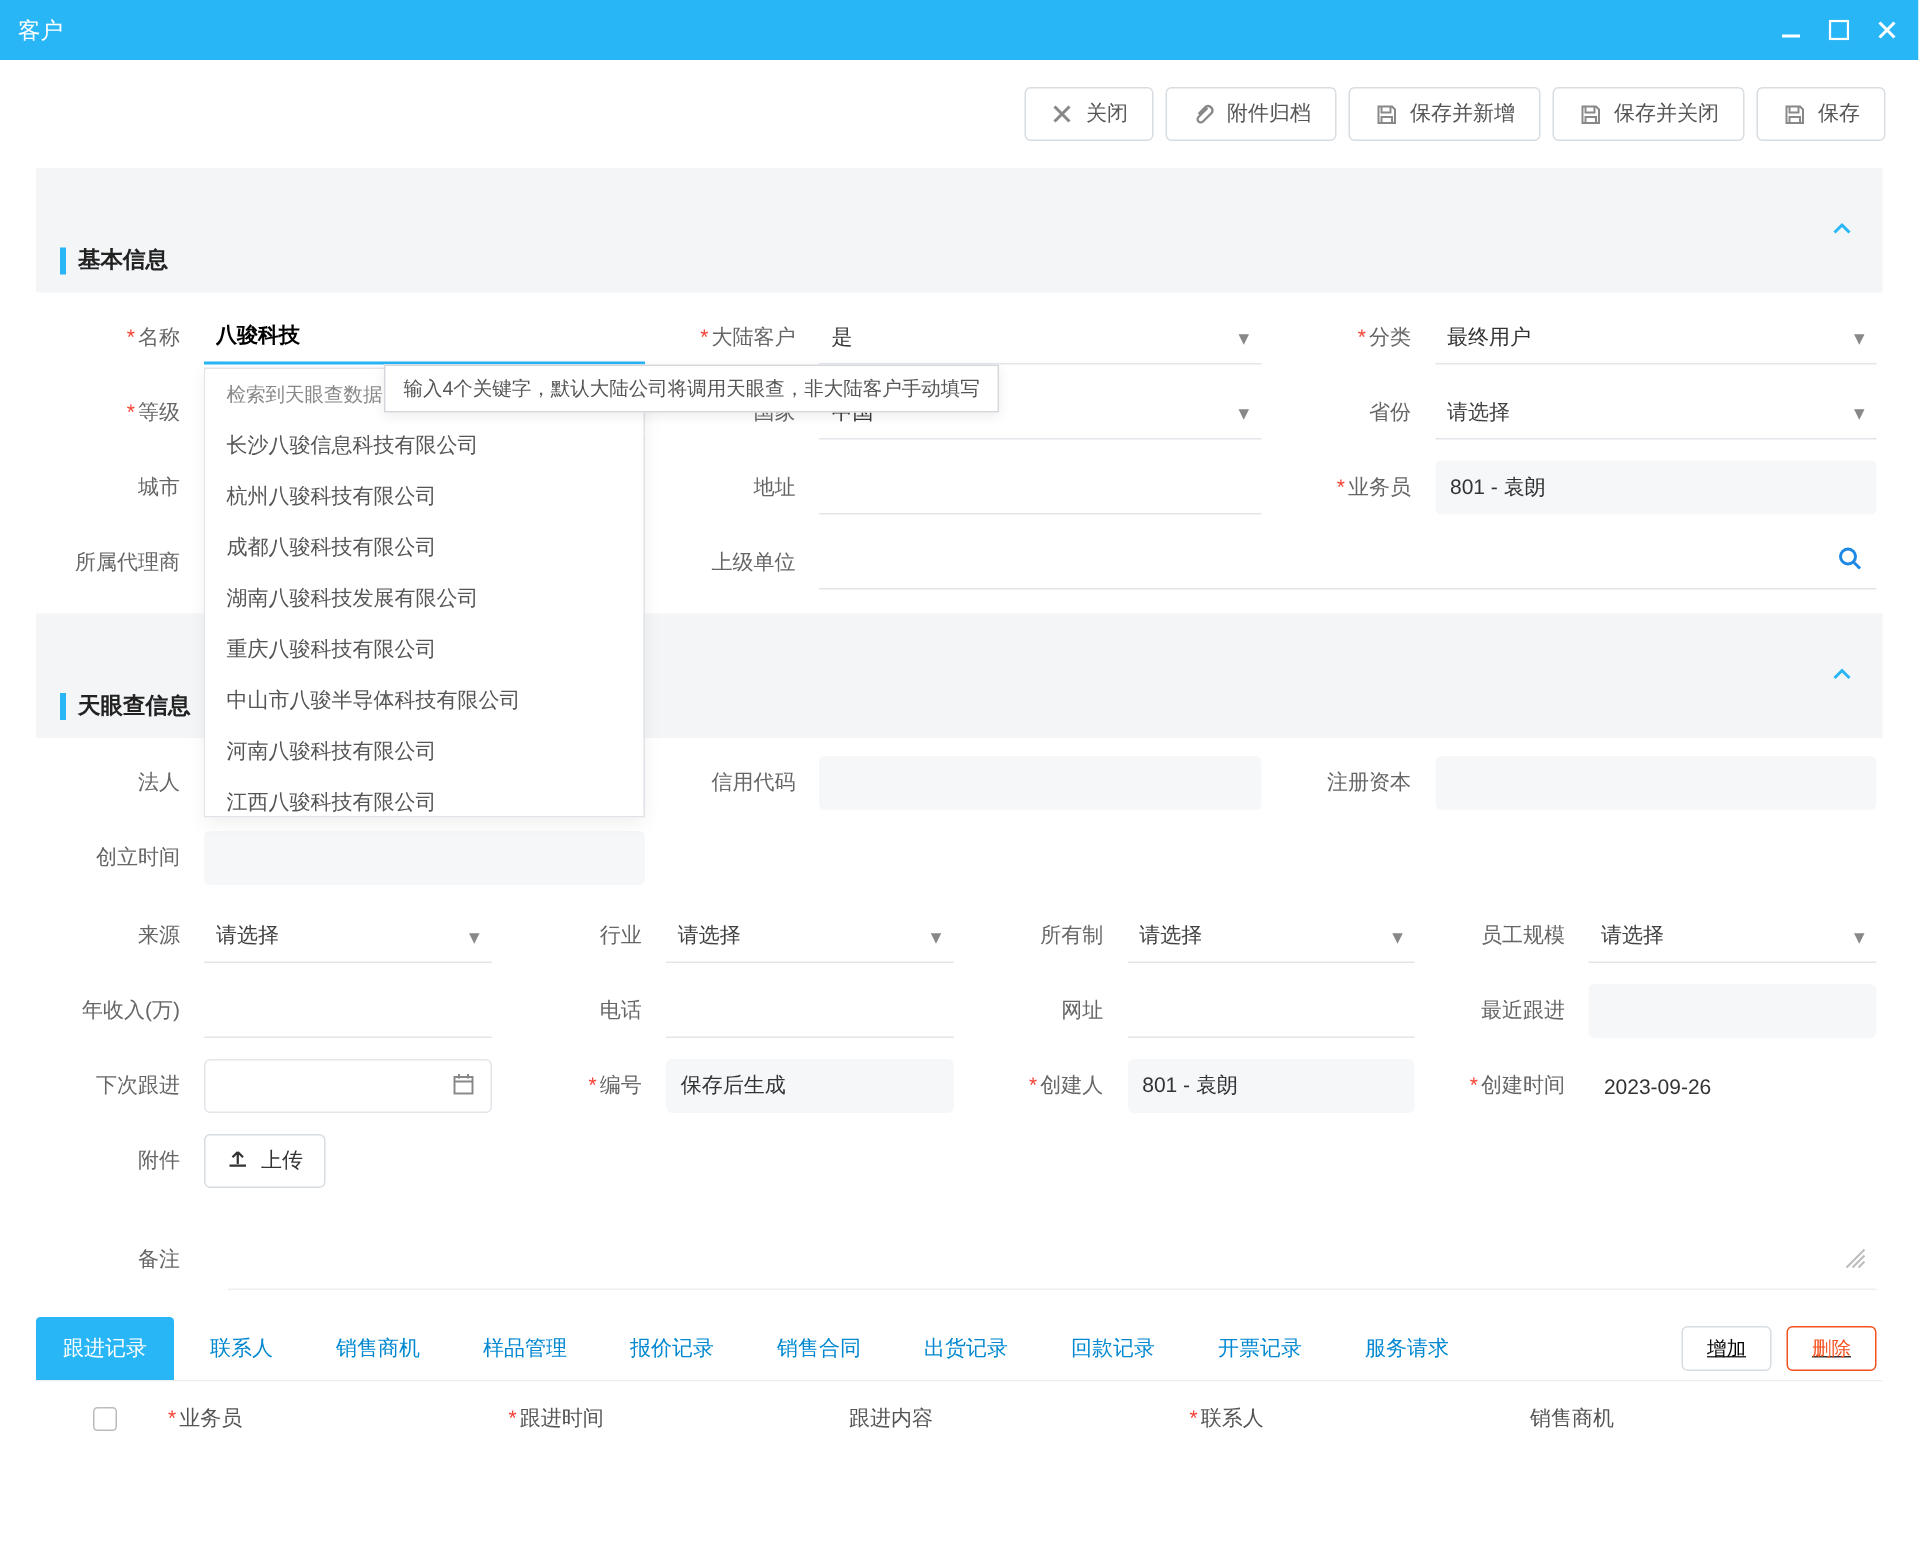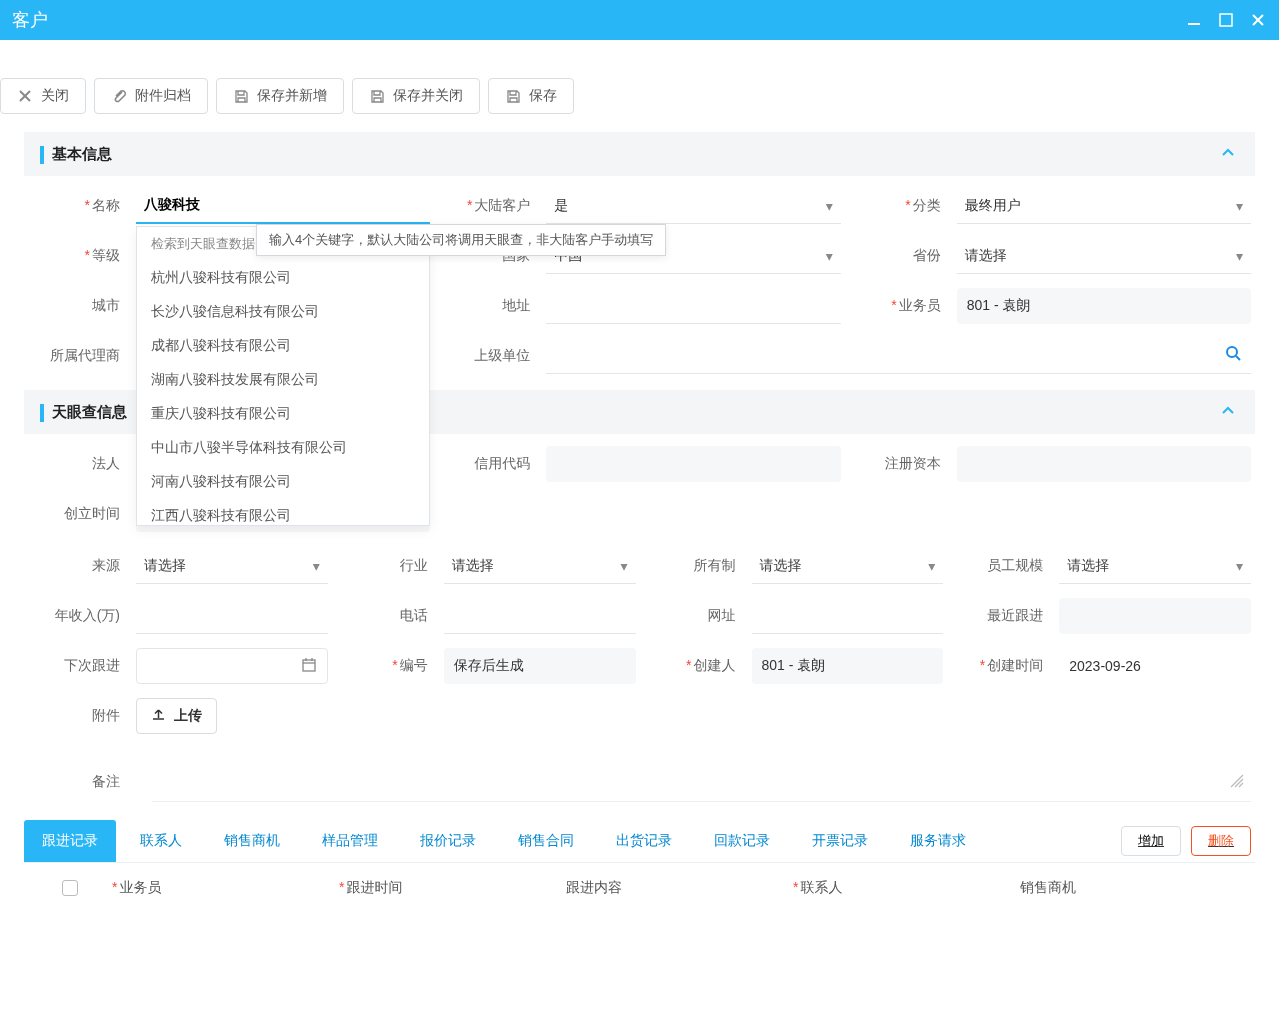--- a/index.html
+++ b/index.html
@@ -1,29 +1,29 @@
 <!DOCTYPE html>
 <html><head>
   <meta charset="utf-8">
   <style>
     * { box-sizing: border-box; margin: 0; padding: 0; }
     body { font-family: "Microsoft YaHei", "PingFang SC", Arial, sans-serif; font-size: 14px; background: #fff; color: #333; width: 1279px; height: 1029px; overflow: hidden; position: relative; }
     
-    .titlebar { height: 40px; background: #29b6f6; display: flex; align-items: center; padding: 0 12px; color: #fff; font-size: 18px; justify-content: space-between; }
+    .titlebar { height: 40px; background: #29b6f6; display: flex; align-items: center; padding: 0 12px; color: #fff; font-size: 15px; justify-content: space-between; }
     .titlebar-controls { display: flex; gap: 14px; align-items: center; }
     .titlebar-btn { width: 18px; height: 18px; cursor: pointer; display: flex; align-items: center; justify-content: center; }
 
-    .toolbar { display: flex; gap: 8px; padding: 18px 22px 18px 0; background: #fff; margin-top: 20px; }
+    .toolbar { display: flex; justify-content: flex-end; gap: 8px; padding: 18px 22px 18px 0; background: #fff; }
     .tbtn { border: 1px solid #d8dde2; background: #fff; padding: 8px 16px; border-radius: 4px; display: flex; align-items: center; gap: 8px; cursor: pointer; font-size: 14px; color: #555; }
     .tbtn .ico { width: 16px; height: 16px; display: inline-flex; align-items: center; justify-content: center; color: #888; }
 
     .content { padding: 0 24px 24px; overflow-y: auto; height: calc(100% - 100px); }
 
     .section-header { background: #f3f5f7; display: flex; align-items: center; justify-content: space-between; padding: 12px 16px; margin-bottom: 12px; }
-    .section-header .shl { display: flex; align-items: flex-end; gap: 8px; }
+    .section-header .shl { display: flex; align-items: flex-end; gap: 8px; margin-top: 40px; }
     .section-bar { width: 4px; height: 18px; background: #29b6f6; }
     .section-title { font-size: 15px; font-weight: 600; color: #222; }
     .chev-up { width: 20px; height: 20px; cursor: pointer; }
 
     .form-grid { display: grid; grid-template-columns: 100px 1fr 100px 1fr 100px 1fr; gap: 14px 8px; align-items: center; margin-bottom: 16px; padding: 0 4px; }
     .label { text-align: right; font-size: 14px; color: #666; padding-right: 8px; }
     .label .req { color: #f44336; margin-right: 2px; }
     .fld { position: relative; }
     .fld input, .fselect, .fld .static { width: 100%; height: 36px; border: none; border-bottom: 1px solid #e2e6ea; padding: 0 8px; font-size: 14px; background: transparent; outline: none; }
     .fld .active input { border-bottom: 2px solid #29b6f6; font-weight: 600; }
@@ -36,21 +36,21 @@
 
     .dropdown { position: absolute; top: 38px; left: 0; right: 0; background: #fff; border: 1px solid #e0e3e7; box-shadow: 0 4px 12px rgba(0,0,0,.06); z-index: 40; max-height: 300px; overflow-y: auto; }
     .dropdown .dd-item { padding: 8px 14px; cursor: pointer; font-size: 14px; color: #555; }
     .dropdown .dd-header { padding: 8px 14px; color: #888; font-size: 13px; }
 
     .tooltip { position: absolute; top: 36px; left: 120px; background: #fff; border: 1px solid #d4d8dc; padding: 6px 12px; font-size: 13px; color: #555; z-index: 50; white-space: nowrap; box-shadow: 0 2px 8px rgba(0,0,0,.08); }
 
     .date-input { display: flex; align-items: center; justify-content: space-between; height: 36px; border: 1px solid #e2e6ea; border-radius: 4px; padding: 0 10px; cursor: pointer; }
     .date-input .cal-ico { color: #888; }
 
-    .upload-btn { display: inline-flex; align-items: center; gap: 8px; border: 1px solid #d8dde2; border-radius: 4px; padding: 8px 14px; cursor: pointer; font-size: 14px; font-weight: bold; }
+    .upload-btn { display: inline-flex; align-items: center; gap: 8px; border: 1px solid #d8dde2; border-radius: 4px; padding: 8px 14px; cursor: pointer; font-size: 14px; }
 
     .remark-row { display: grid; grid-template-columns: 100px 1fr; gap: 24px; align-items: center; padding: 12px 4px; }
     .lines-ico { text-align: right; padding-right: 6px; color: #aaa; }
 
     .tabrow { display: flex; align-items: center; justify-content: space-between; border-bottom: 1px solid #eceff2; margin-top: 6px; }
     .tabs { display: flex; gap: 6px; }
     .tab { padding: 12px 18px; font-size: 14px; color: #0288d1; cursor: pointer; }
     .tab.active { background: #29b6f6; color: #fff; border-radius: 3px 3px 0 0; }
     .tab-actions { display: flex; gap: 10px; padding-right: 4px; text-decoration: underline; }
     .sm-btn { border: 1px solid #d8dde2; background: #fff; padding: 5px 16px; border-radius: 4px; font-size: 13px; cursor: pointer; }
@@ -142,22 +142,22 @@
         </svg></span>
   </div>
 
   <div class="form-grid">
     <div class="label"><span class="req">*</span><span>名称</span></div>
     <div class="fld">
       <div class="active"><input type="text" style="font-weight: 600; border-bottom: 2px solid rgb(41, 182, 246);" value="八骏科技"></div>
       <div class="tooltip">输入4个关键字，默认大陆公司将调用天眼查，非大陆客户手动填写</div>
       <div class="dropdown">
         <div class="dd-header">检索到天眼查数据,请选择</div>
+        <div class="dd-item">长沙八骏信息科技有限公司</div>
         <div class="dd-item">杭州八骏科技有限公司</div>
-        <div class="dd-item">长沙八骏信息科技有限公司</div>
         <div class="dd-item">成都八骏科技有限公司</div>
         <div class="dd-item">湖南八骏科技发展有限公司</div>
         <div class="dd-item">重庆八骏科技有限公司</div>
         <div class="dd-item">中山市八骏半导体科技有限公司</div>
         <div class="dd-item">河南八骏科技有限公司</div>
         <div class="dd-item">江西八骏科技有限公司</div>
 
       </div>
     </div>
     <div class="label"><span class="req">*</span><span>大陆客户</span></div>

